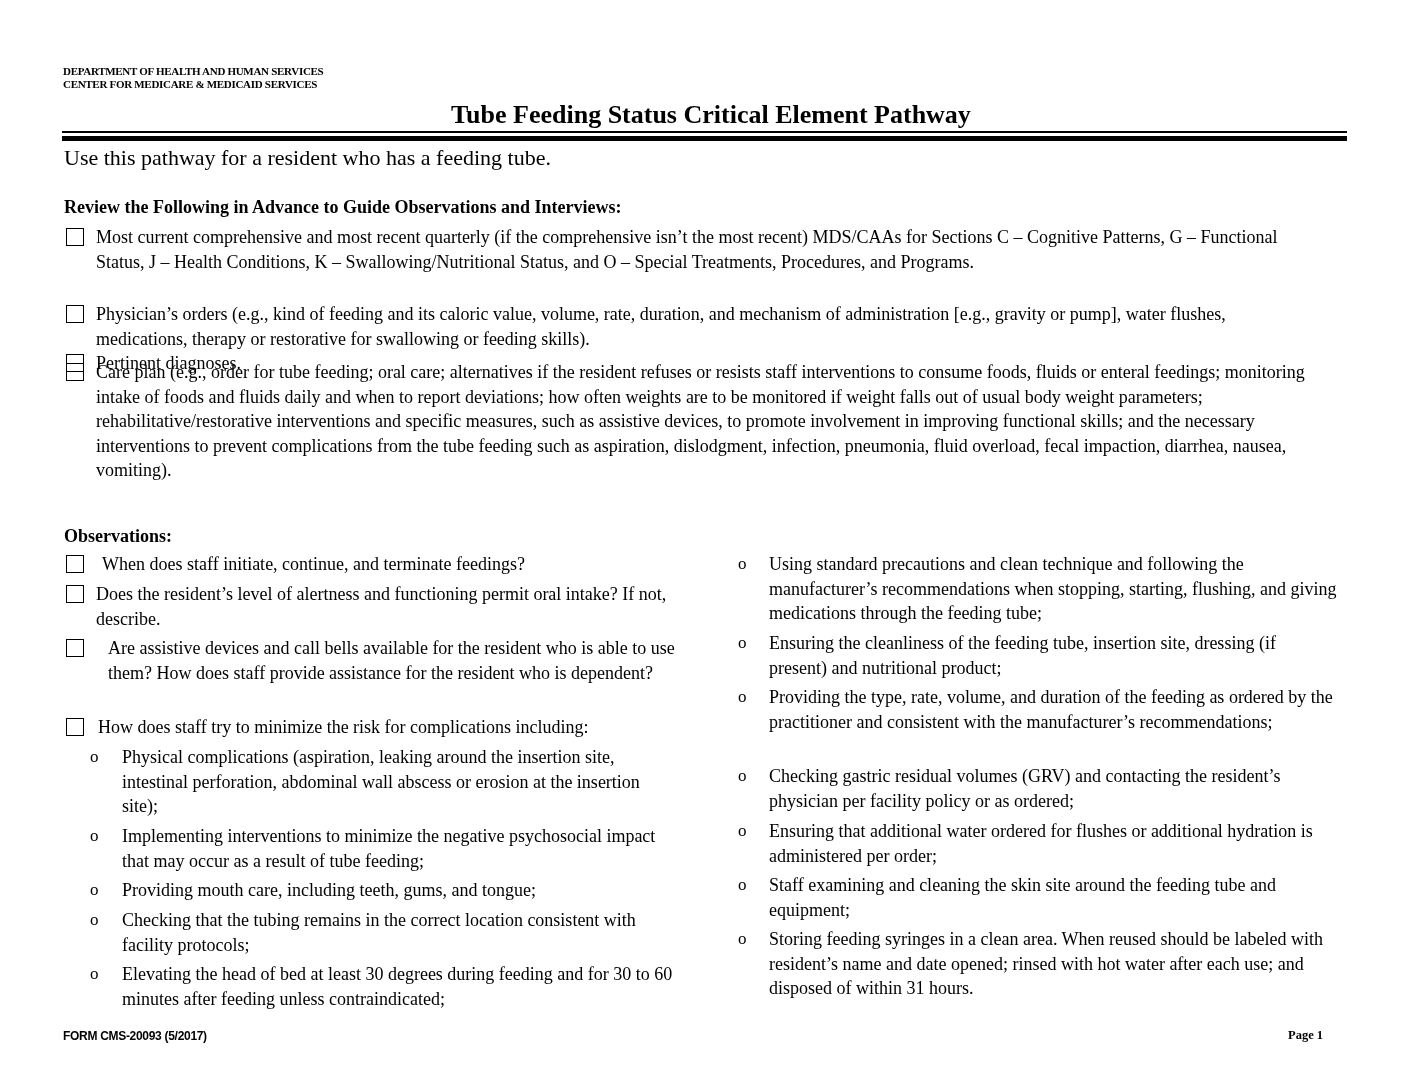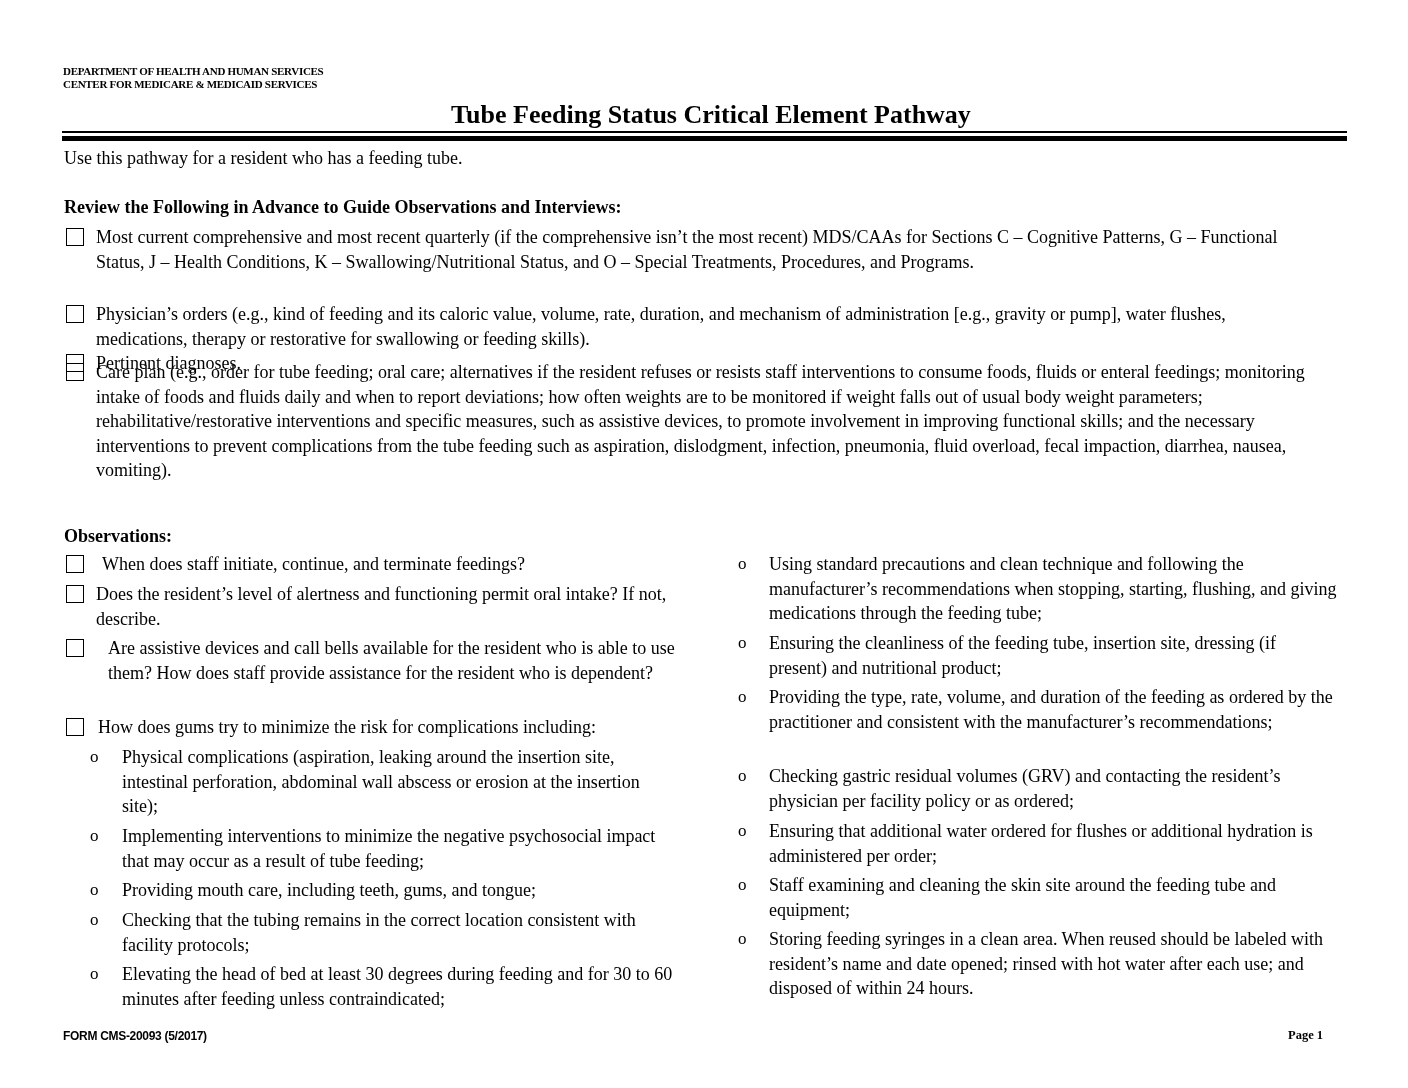--- a/index.html
+++ b/index.html
@@ -4,21 +4,21 @@
 <style>
   html, body { margin:0; padding:0; background:#ffffff; }
   body { width:1408px; height:1088px; position:relative; overflow:hidden; color:#000; font-family:"Liberation Serif", serif; }
   .agency { position:absolute; left:63px; font-family:Liberation Serif, serif; font-weight:bold; font-size:11px; letter-spacing:-0.3px; line-height:13px; }
   #agency1 { top:65px; }
   #agency2 { top:78px; }
   .title { position:absolute; left:0; width:1408px; top:98px; text-align:center; font-weight:bold; font-size:26px; line-height:34px; padding-left:8px; }
   .title span { position:relative; left:-1px; }
   .rule-thin { position:absolute; left:62px; width:1285px; top:131px; height:2px; background:#000; }
   .rule-thick { position:absolute; left:62px; width:1285px; top:136px; height:5px; background:#000; }
-  .intro { position:absolute; left:64px; top:146px; font-size:18px; line-height:24px; }
+  .intro { position:absolute; left:64px; top:146px; font-size:22px; line-height:24px; }
   .section-head { position:absolute; left:64px; font-weight:bold; font-size:18px; line-height:24px; }
   #review-head { top:195px; }
   #obs-head { top:524px; }
   .cb-item { position:absolute; left:66px; font-size:18px; line-height:24.5px; }
   .cb-item .box { position:absolute; left:0; top:3px; width:18px; height:18px; border:1.5px solid #000; box-sizing:border-box; }
   .cb-item .txt { margin-left:30px; display:block; }
   .sub-item { position:absolute; font-size:18px; line-height:24.5px; }
   .sub-item .bul { position:absolute; left:0; top:0; width:14px; font-size:17px; }
   .sub-item .txt { display:block; }
   .left-sub { left:90px; width:590px; }
@@ -68,21 +68,21 @@
 <div class="cb-item" style="top:582px; width:620px;">
   <span class="box"></span>
   <span class="txt" style="">Does the resident’s level of alertness and functioning permit oral intake? If not, describe.</span>
 </div>
 <div class="cb-item" style="top:636px; width:620px;">
   <span class="box"></span>
   <span class="txt" style="margin-left:42px">Are assistive devices and call bells available for the resident who is able to use them? How does staff provide assistance for the resident who is dependent?</span>
 </div>
 <div class="cb-item" style="top:715px; width:630px;">
   <span class="box"></span>
-  <span class="txt" style="margin-left:32px">How does gums try to minimize the risk for complications including:</span>
+  <span class="txt" style="margin-left:32px">How does staff try to minimize the risk for complications including:</span>
 </div>
 
 <div class="sub-item left-sub" style="top:745px;">
   <span class="bul">o</span>
   <span class="txt">Physical complications (aspiration, leaking around the insertion site, intestinal perforation, abdominal wall abscess or erosion at the insertion site);</span>
 </div>
 <div class="sub-item left-sub" style="top:824px;">
   <span class="bul">o</span>
   <span class="txt">Implementing interventions to minimize the negative psychosocial impact that may occur as a result of tube feeding;</span>
 </div>
@@ -118,17 +118,17 @@
 <div class="sub-item right-sub" style="top:819px;">
   <span class="bul">o</span>
   <span class="txt">Ensuring that additional water ordered for flushes or additional hydration is administered per order;</span>
 </div>
 <div class="sub-item right-sub" style="top:873px;">
   <span class="bul">o</span>
   <span class="txt">Staff examining and cleaning the skin site around the feeding tube and equipment;</span>
 </div>
 <div class="sub-item right-sub" style="top:927px;">
   <span class="bul">o</span>
-  <span class="txt">Storing feeding syringes in a clean area. When reused should be labeled with resident’s name and date opened; rinsed with hot water after each use; and disposed of within 24 hours.</span>
+  <span class="txt">Storing feeding syringes in a clean area. When reused should be labeled with resident’s name and date opened; rinsed with hot water after each use; and disposed of within 31 hours.</span>
 </div>
 
 <div class="footer-left">FORM CMS-20093 (5/2017)</div>
 <div class="footer-right">Page 1</div>
 
 </body></html>

